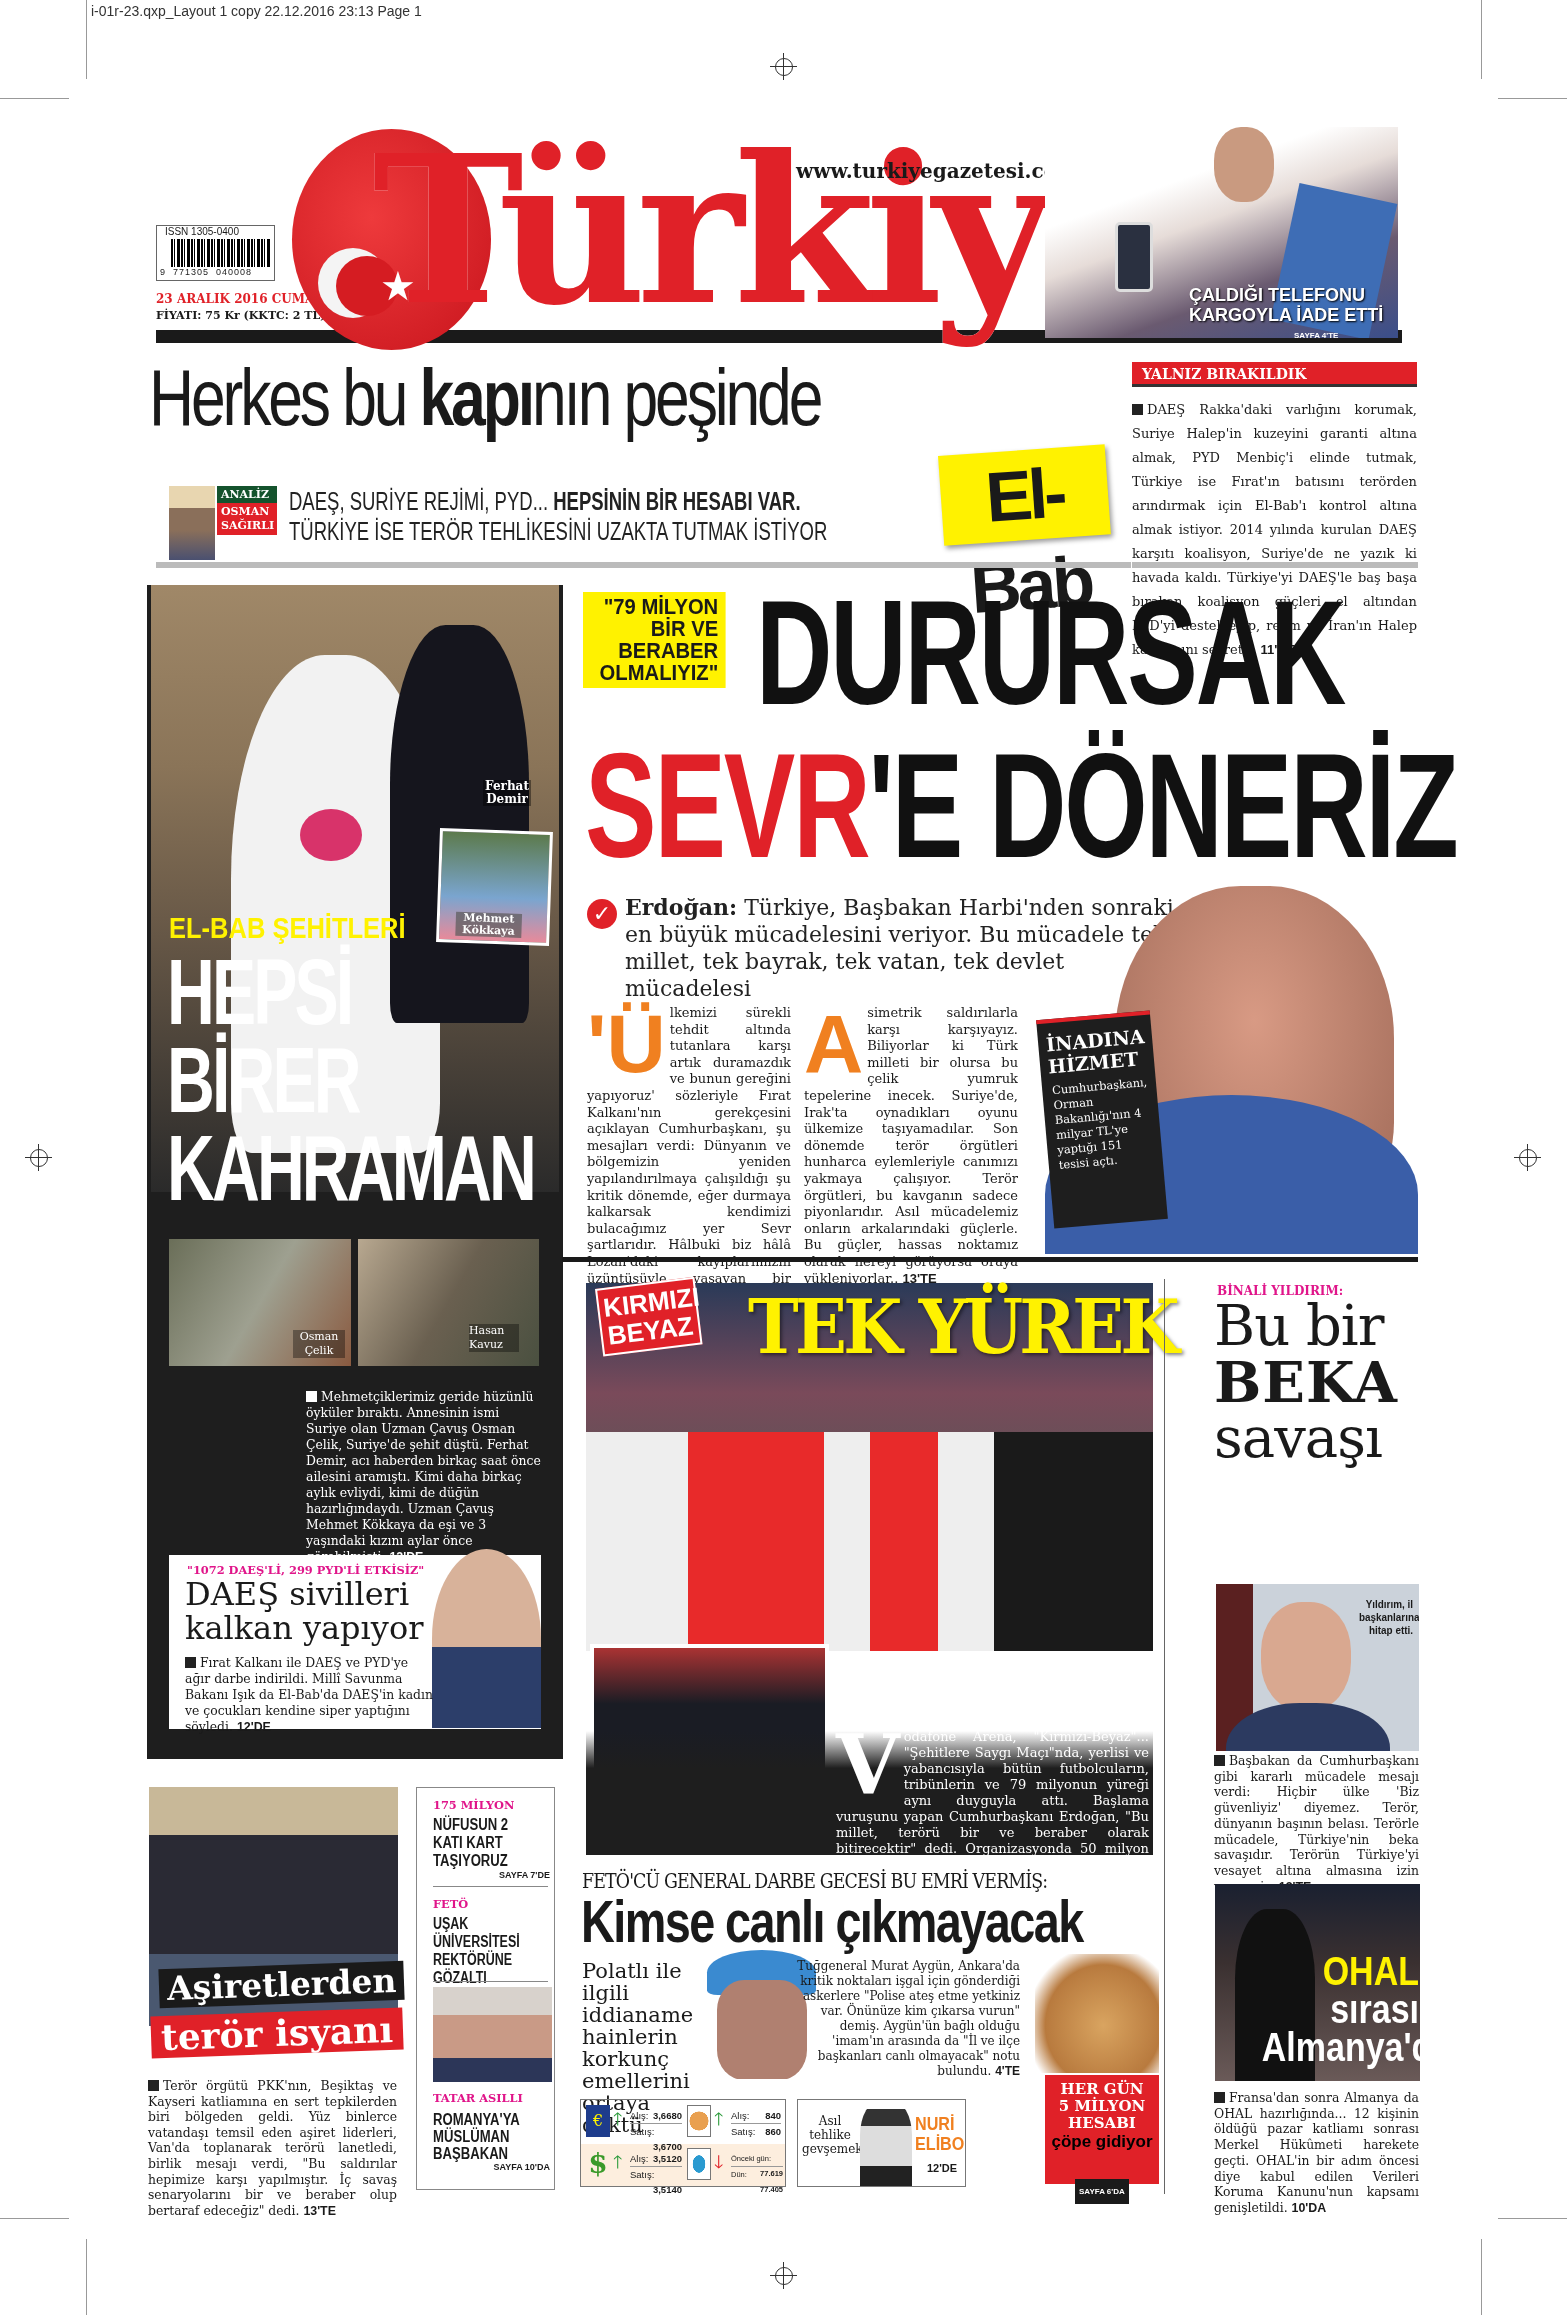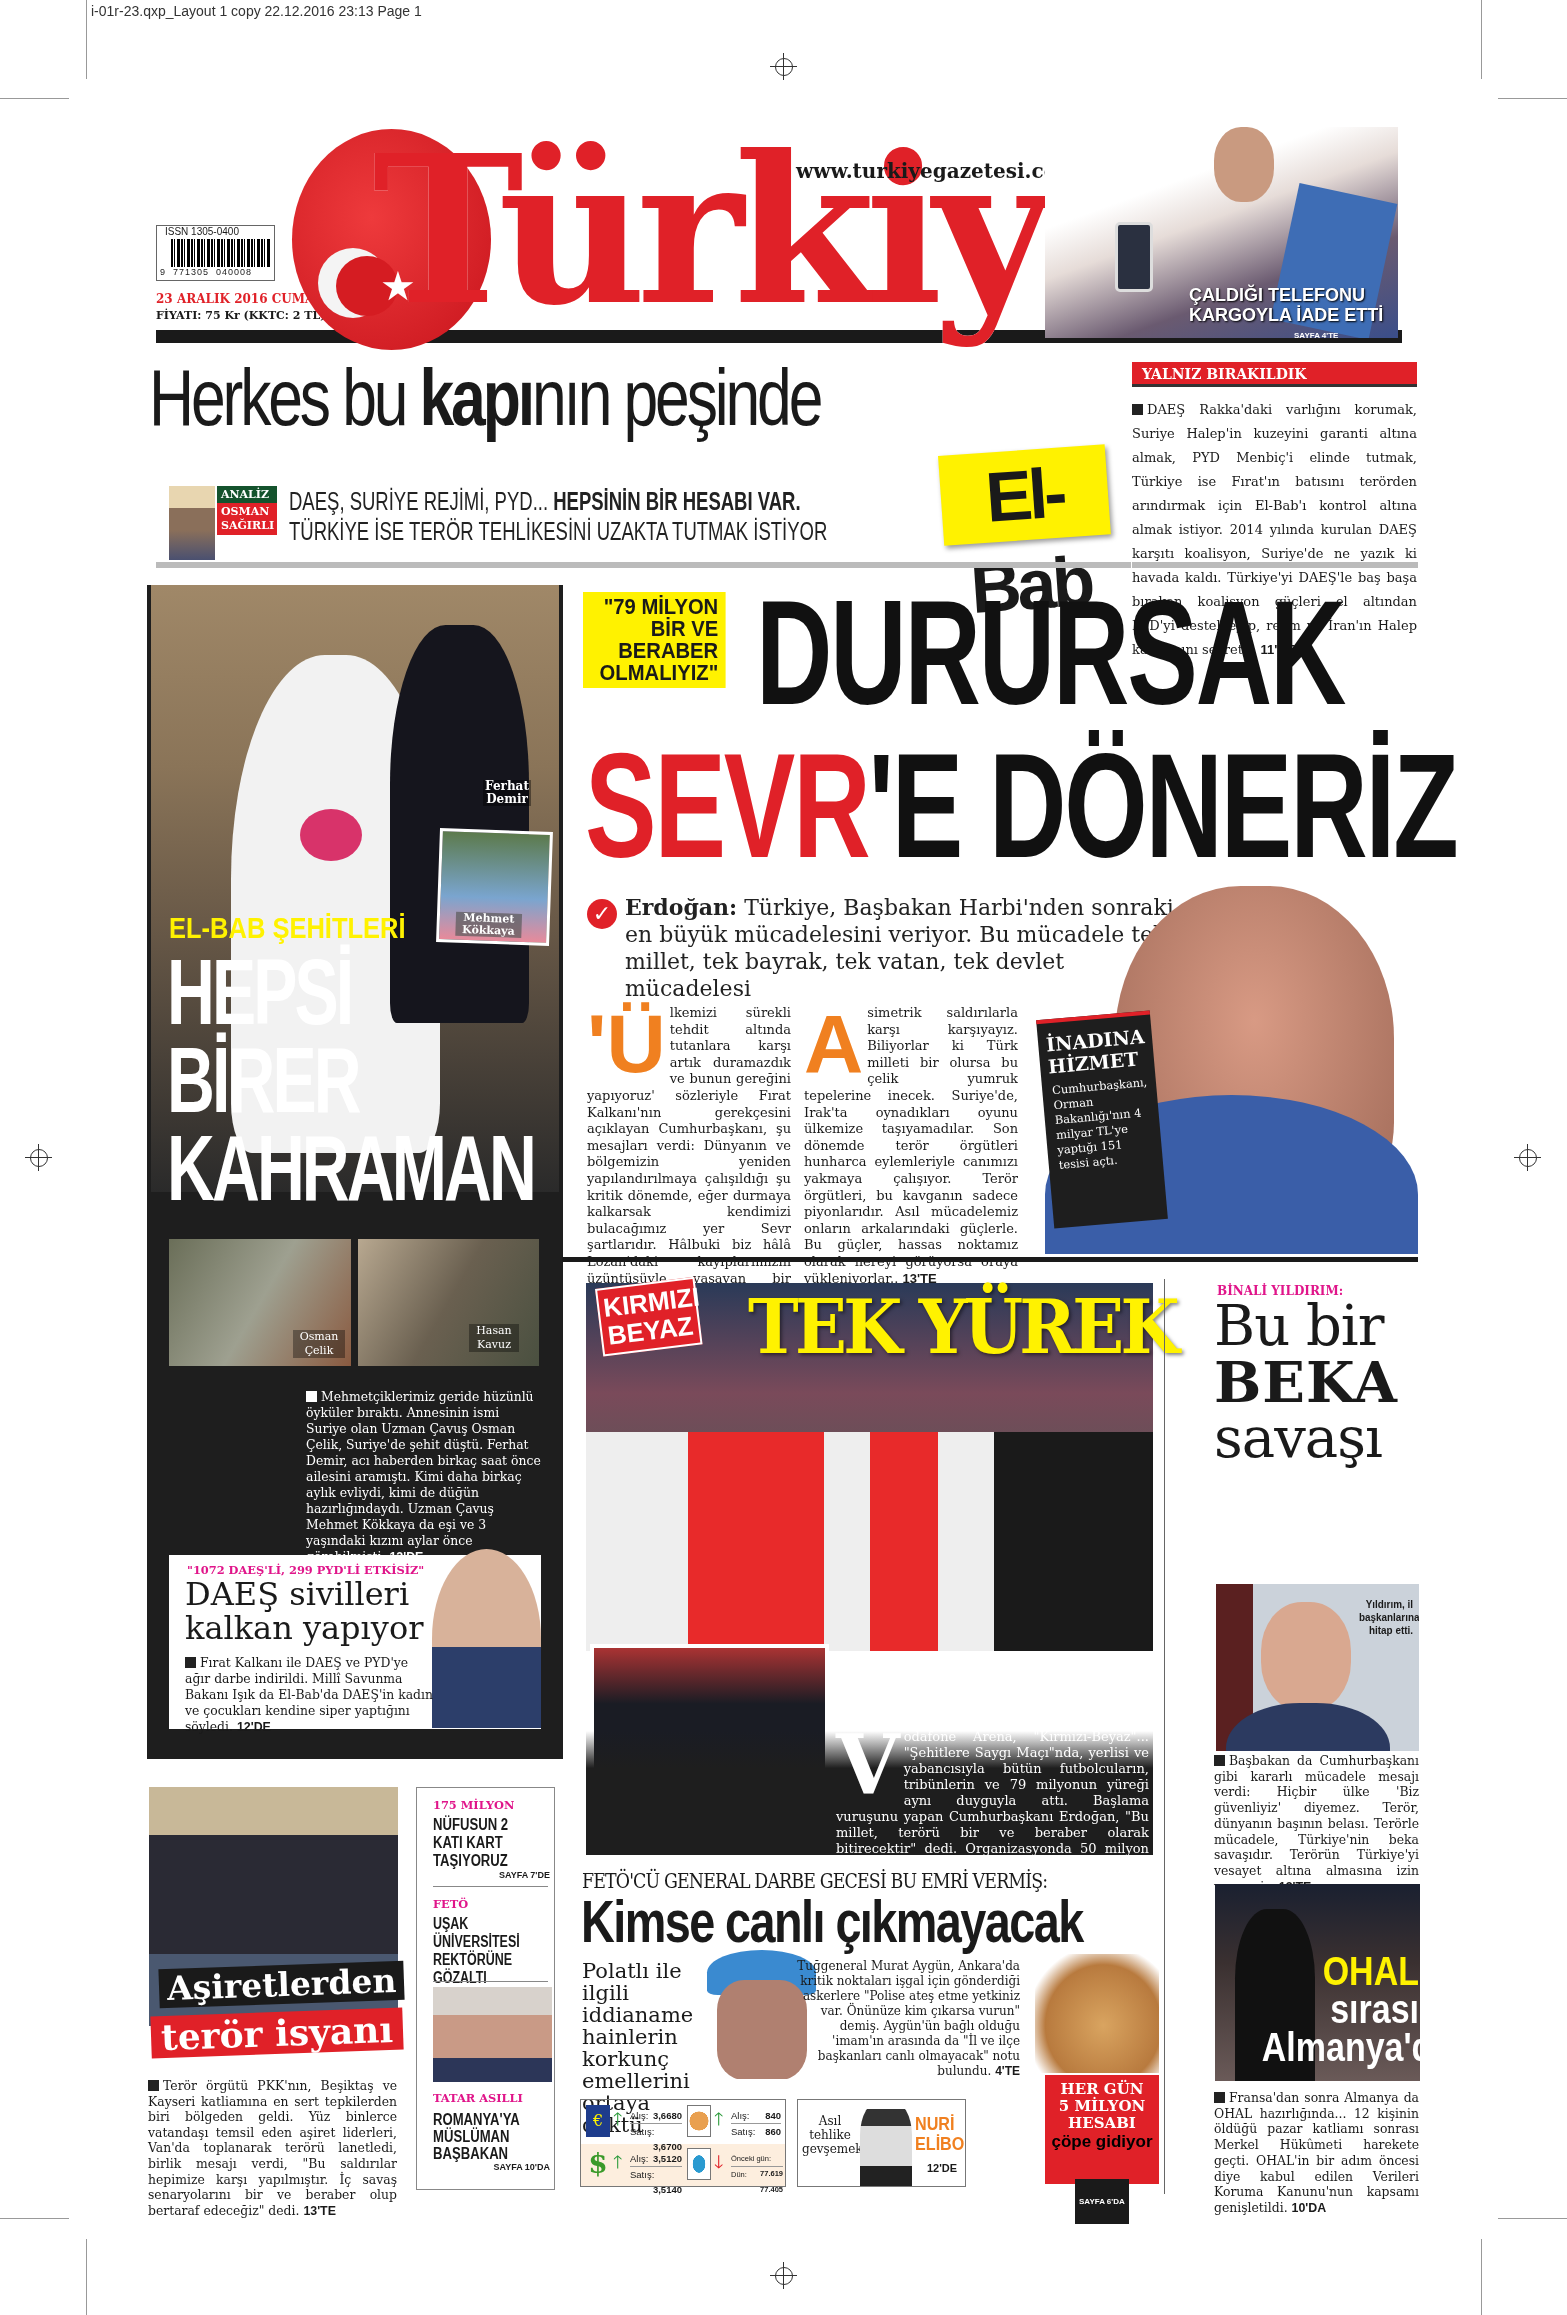--- a/index.html
+++ b/index.html
@@ -100,21 +100,21 @@
   </div>
   <div class="cond" style="position:absolute;left:22px;top:326px;color:#fff200;font-size:30px;transform:scaleX(0.85)">EL-BAB ŞEHİTLERİ</div>
   <div class="cond" style="position:absolute;left:20px;top:363px;color:#fff;font-size:92px;line-height:88px;letter-spacing:-4px;transform:scaleX(0.72)">
     <div>HEPSİ BİRER</div>
       <div>KAHRAMAN</div>
   </div>
   <div style="position:absolute;left:22px;top:654px;width:182px;height:127px;background:linear-gradient(120deg,#6a6e58,#9ea090 50%,#8a5a40)">
     <div class="serif" style="position:absolute;right:6px;bottom:8px;width:52px;background:rgba(0,0,0,.35);color:#fff;font-size:11px;line-height:14px;text-align:center">Osman Çelik</div>
   </div>
   <div style="position:absolute;left:211px;top:654px;width:181px;height:127px;background:linear-gradient(120deg,#b8a890,#6a6050 50%,#4a5040)">
-    <div class="serif" style="position:absolute;right:20px;bottom:14px;width:50px;background:rgba(0,0,0,.35);color:#fff;font-size:11px;line-height:14px;text-align:center">Hasan Kavuz</div>
+    <div class="serif" style="position:absolute;right:20px;bottom:14px;width:50px;background:rgba(0,0,0,.35);color:#fff;font-size:11px;line-height:14px;text-align:left">Hasan Kavuz</div>
   </div>
   <div class="body-txt" style="position:absolute;left:159px;top:804px;width:237px;color:#fff;font-size:12.4px;line-height:16px;text-align:left">
     <span class="bullet" style="background:#fff"></span><span>Mehmetçiklerimiz geride hüzünlü öyküler bıraktı. Annesinin ismi Suriye olan Uzman Çavuş Osman Çelik, Suriye'de şehit düştü. Ferhat Demir, acı haberden birkaç saat önce ailesini aramıştı. Kimi daha birkaç aylık evliydi, kimi de düğün hazırlığındaydı. Uzman Çavuş Mehmet Kökkaya da eşi ve 3 yaşındaki kızını aylar önce görebilmişti.</span> <b class="ref">12'DE</b>
   </div>
   <div style="position:absolute;left:22px;top:970px;width:372px;height:174px;background:#fff">
     <div style="position:absolute;right:0;top:-6px;width:109px;height:179px;border-radius:50% 50% 0 0;background:linear-gradient(#d8b29a 0 55%,#2c3e6a 55%)"></div>
     <div class="slab" style="position:absolute;left:18px;top:8px;color:#e0158a;font-size:11.4px">"1072 DAEŞ'Lİ, 299 PYD'Lİ ETKİSİZ"</div>
     <div class="serif" style="position:absolute;left:16px;top:22px;font-size:32px;line-height:34px">
       <div>DAEŞ sivilleri</div>
         <div>kalkan yapıyor</div>
@@ -242,21 +242,21 @@
   <span>Tuğgeneral Murat Aygün, Ankara'da kritik noktaları işgal için gönderdiği askerlere "Polise ateş etme yetkiniz var. Önünüze kim çıkarsa vurun" demiş. Aygün'ün bağlı olduğu 'imam'ın arasında da "İl ve ilçe başkanları canlı olmayacak" notu bulundu.</span> <b class="ref">4'TE</b>
 </div>
 
 <div class="abs photo" style="left:1035px;top:1954px;width:124px;height:119px;background:radial-gradient(ellipse at 55% 60%,#d9a460,#b87a3e 60%,#fff 80%)"></div>
 <div class="abs" style="left:1045px;top:2075px;width:114px;height:109px;background:#e02128;text-align:center;padding-top:6px">
   <div class="slab" style="color:#fff;font-size:15px;line-height:17px">HER GÜN</div>
   <div class="slab" style="color:#fff;font-size:15px;line-height:17px">5 MİLYON</div>
   <div class="slab" style="color:#fff;font-size:15px;line-height:17px">HESABI</div>
   <div class="cond" style="color:#000000;font-size:17px;line-height:20px">çöpe gidiyor</div>
 </div>
-<div class="abs ref" style="left:1075px;top:2179px;background:#1a1a1a;color:#fff;font-size:8px;padding:18px 4px">SAYFA 6'DA</div>
+<div class="abs ref" style="left:1075px;top:2179px;background:#1a1a1a;color:#fff;font-size:8px;padding:8px 4px">SAYFA 6'DA</div>
 
 <div class="abs" style="left:580px;top:2099px;width:206px;height:88px;border:1px solid #777">
   <div style="position:absolute;left:0;top:44px;width:204px;height:42px;background:#fdeede"></div>
   <div style="position:absolute;left:5px;top:5px;width:24px;height:32px;background:#1e3c8c;color:#fff200;font-size:16px;text-align:center;line-height:32px">€</div>
   <div style="position:absolute;left:106px;top:5px;width:24px;height:32px;border:1px solid #777;background:radial-gradient(circle,#e9a050 50%,#fff 52%)"></div>
   <div style="position:absolute;left:5px;top:48px;width:24px;height:32px;color:#3a9a2a;font-size:28px;font-weight:bold;text-align:center;line-height:32px">$</div>
   <div style="position:absolute;left:106px;top:48px;width:24px;height:32px;border:1px solid #777;background:radial-gradient(ellipse,#2a9ad0 40%,#fff 42%)"></div>
   <div style="position:absolute;left:32px;top:6px;color:#2a9a3a;font-size:18px">🡑</div>
   <div style="position:absolute;left:133px;top:6px;color:#2a9a3a;font-size:18px">🡑</div>
   <div style="position:absolute;left:32px;top:49px;color:#2a9a3a;font-size:18px">🡑</div>

